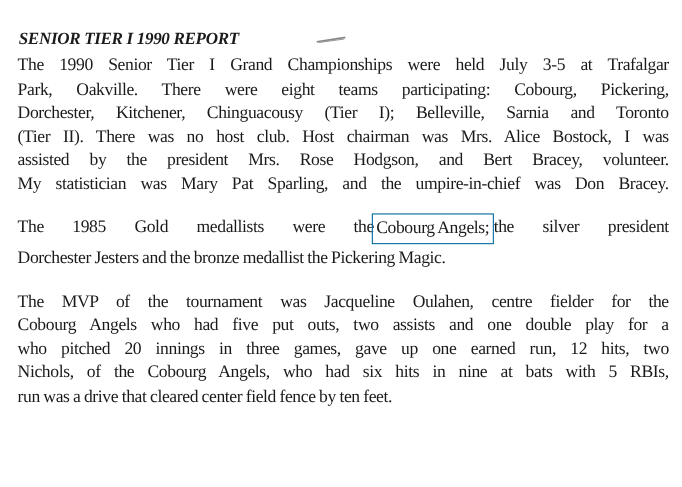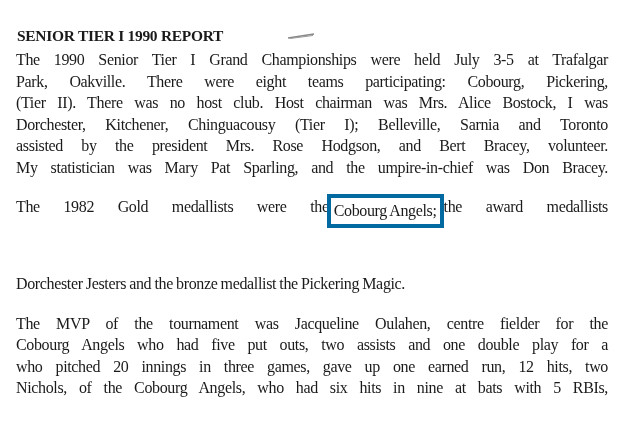--- a/index.html
+++ b/index.html
@@ -14,38 +14,39 @@
     position: absolute; left: 16px; top: 26px; width: 592px;
   }
   .title {
     font-weight: bold;
     font-size: 15.5px;
     letter-spacing: -0.3px;
     margin: 0 0 3px 1px;
     position: relative;
     height: 20px;
     line-height: 20px;
+    font-style: italic;
   }
   .pen-mark {
     position: absolute; left: 270px; top: 7px;
     width: 28px; height: 6px;
   }
   p.para {
     margin: 0;
     font-size: 16px;
     line-height: 21.5px;
     text-align: justify;
     letter-spacing: -0.35px;
     word-spacing: -0.5px;
   }
   p.para + p.para { margin-top: 18px; }
   .line { display: block; text-align: justify; text-align-last: justify; white-space: nowrap; }
-  .line.last { text-align-last: left; margin-top: 43px; }
+  .line.last { text-align-last: left; }
   .boxed {
-    border: 4px solid #0369a1;
+    border: 1px solid #0369a1;
     padding: 0 3px;
     margin-left: -2px;
     position: relative;
     top: -2px;
     display: inline-block;
     line-height: 26px;
     height: 26px;
     vertical-align: top;
   }
 </style>
@@ -57,28 +58,28 @@
     <span>SENIOR TIER I 1990 REPORT</span>
     <svg class="pen-mark" viewBox="0 0 28 6">
       <path d="M1 5 L27 1" stroke="#888" stroke-width="1.6" fill="none"></path>
       <path d="M3 5.5 L26 2.5" stroke="#999" stroke-width="1" fill="none"></path>
     </svg>
   </div>
 
   <p class="para">
     <span class="line">The 1990 Senior Tier I Grand Championships were held July 3-5 at Trafalgar</span>
     <span class="line">Park, Oakville. There were eight teams participating: Cobourg, Pickering,</span>
+    <span class="line">Dorchester, Kitchener, Chinguacousy (Tier I); Belleville, Sarnia and Toronto</span>
     <span class="line">(Tier II). There was no host club. Host chairman was Mrs. Alice Bostock, I was</span>
-    <span class="line">Dorchester, Kitchener, Chinguacousy (Tier I); Belleville, Sarnia and Toronto</span>
     <span class="line">assisted by the president Mrs. Rose Hodgson, and Bert Bracey, volunteer.</span>
     <span class="line">My statistician was Mary Pat Sparling, and the umpire-in-chief was Don Bracey.</span>
   </p>
 
   <p class="para">
-    <span class="line"><span>The 1982 Gold medallists were the</span><span class="boxed">Cobourg Angels;</span><span>the award medallists</span></span>
+    <span class="line"><span>The 1985 Gold medallists were the</span><span class="boxed">Cobourg Angels;</span><span>the silver president</span></span>
     <span class="line last">Dorchester Jesters and the bronze medallist the Pickering Magic.</span>
   </p>
 
   <p class="para">
     <span class="line">The MVP of the tournament was Jacqueline Oulahen, centre fielder for the</span>
     <span class="line">Cobourg Angels who had five put outs, two assists and one double play for a</span>
     <span class="line">who pitched 20 innings in three games, gave up one earned run, 12 hits, two</span>
     <span class="line">Nichols, of the Cobourg Angels, who had six hits in nine at bats with 5 RBIs,</span>
     <span class="line last">run was a drive that cleared center field fence by ten feet.</span>
   </p>

